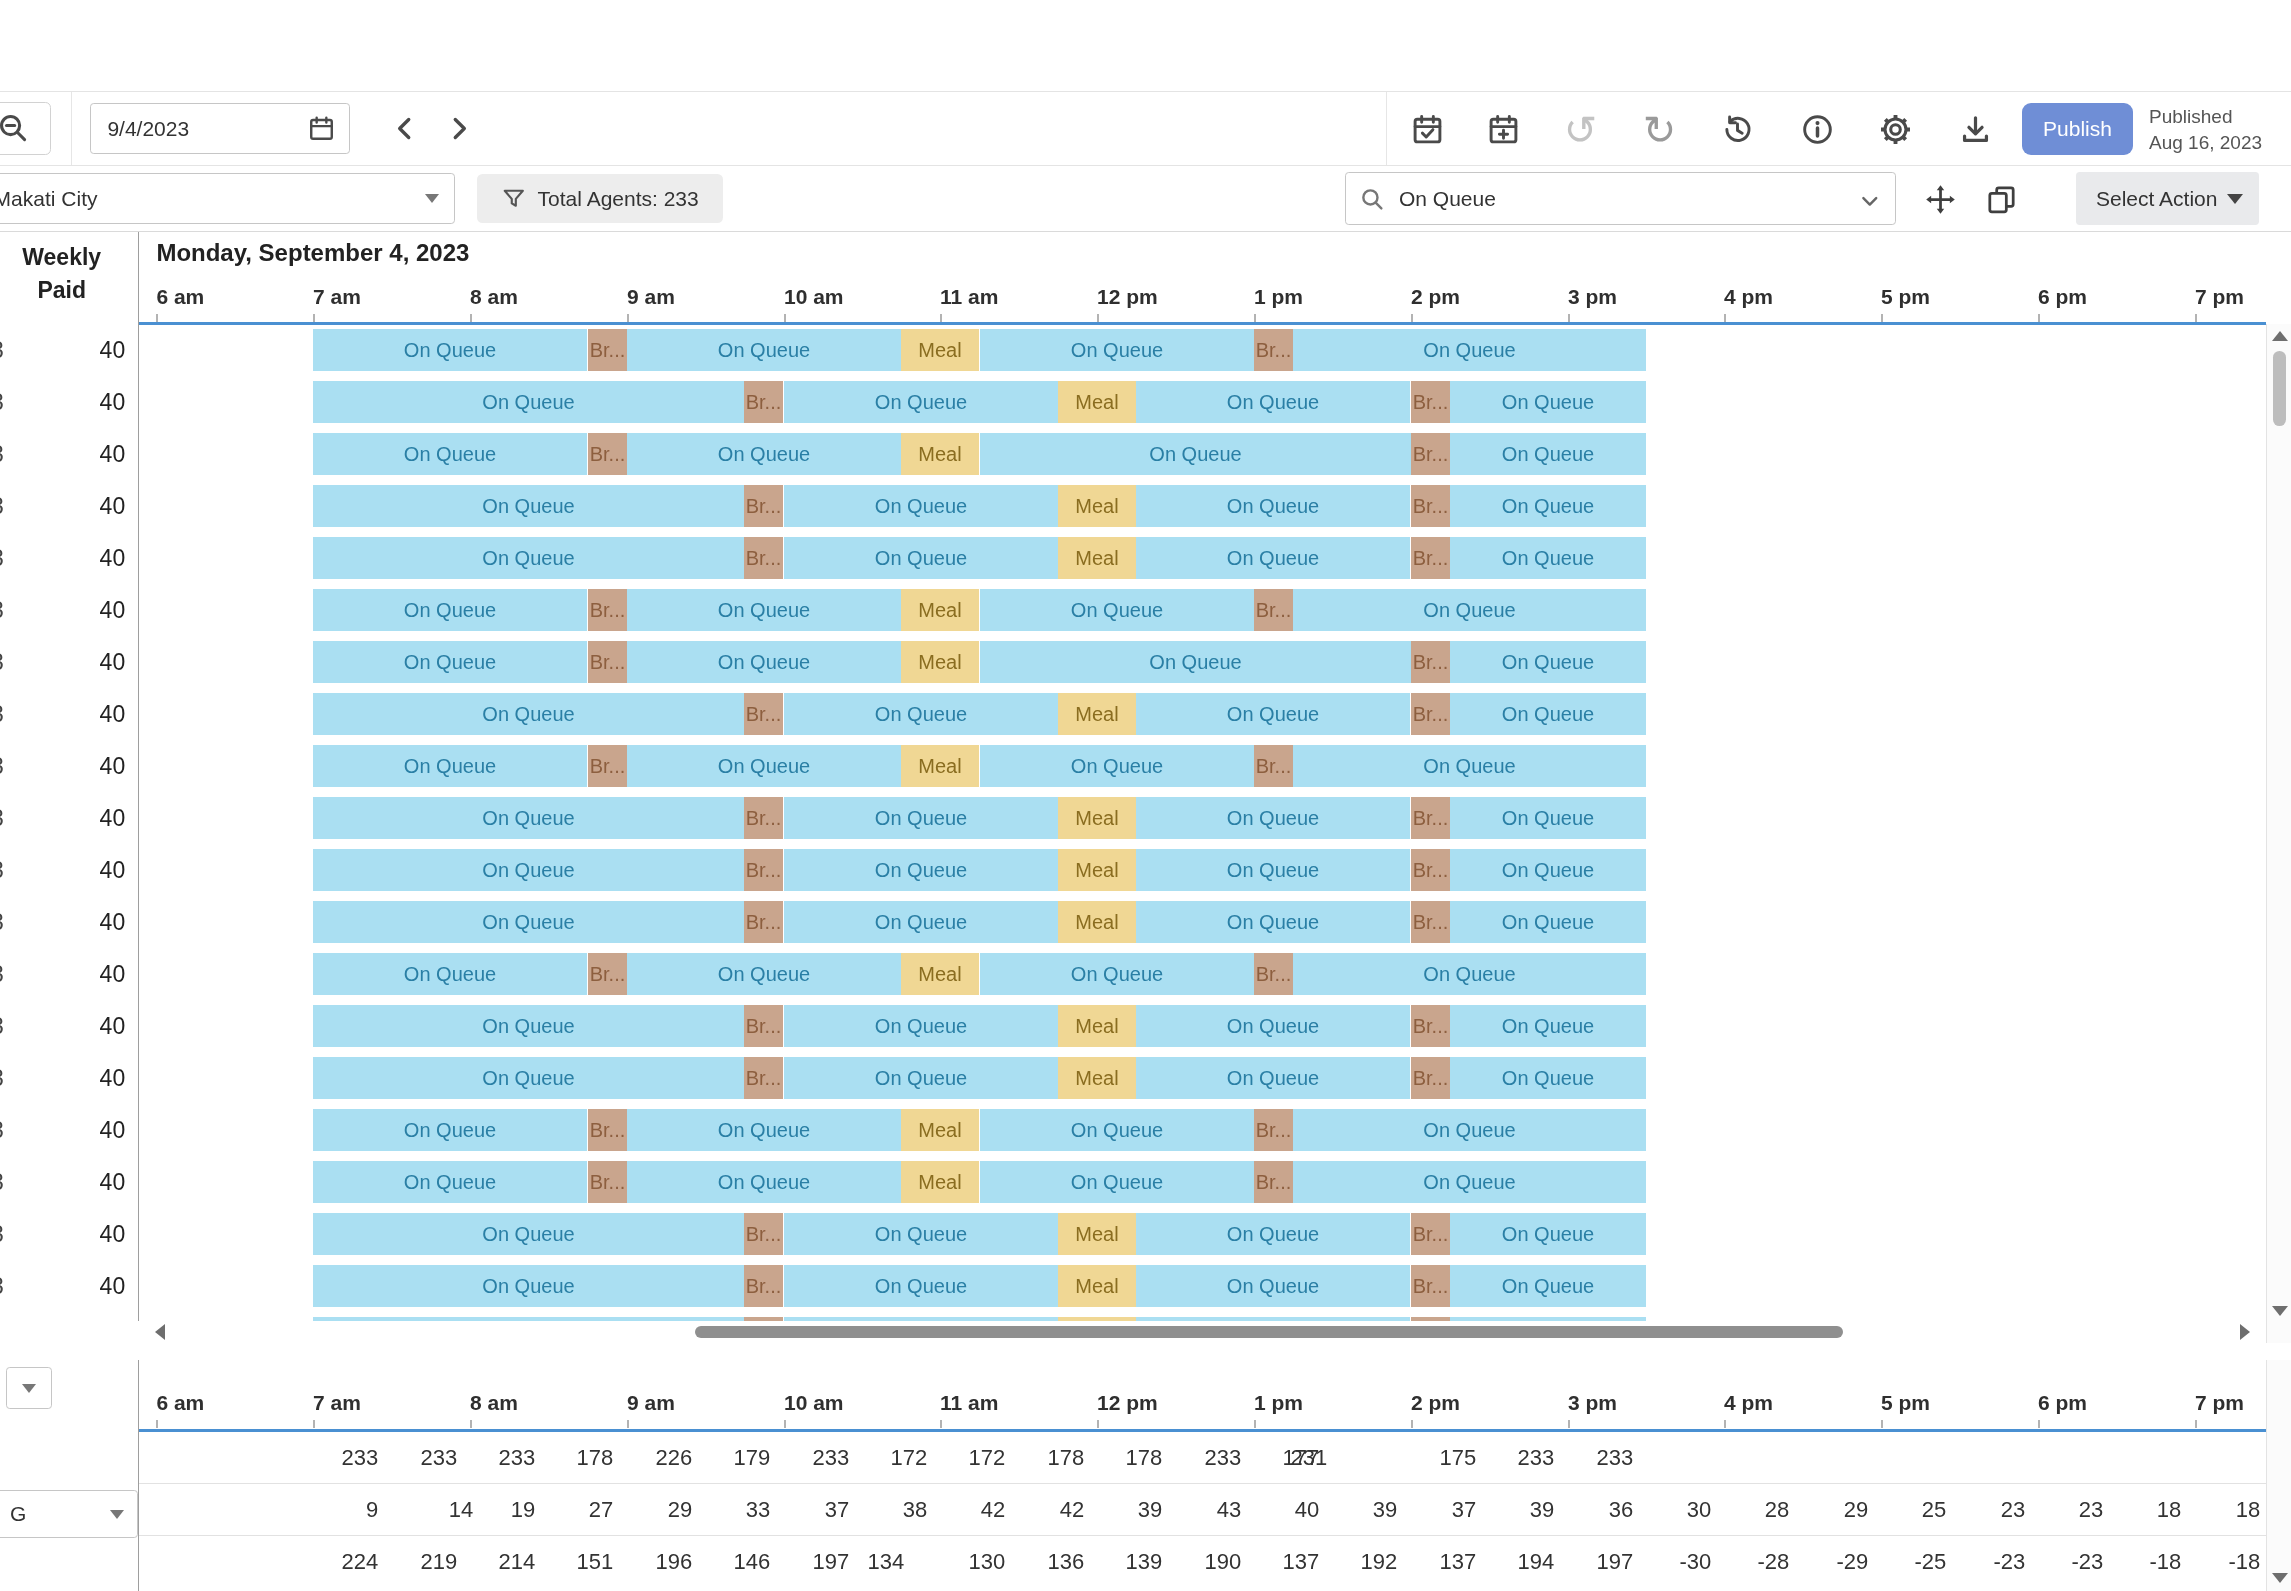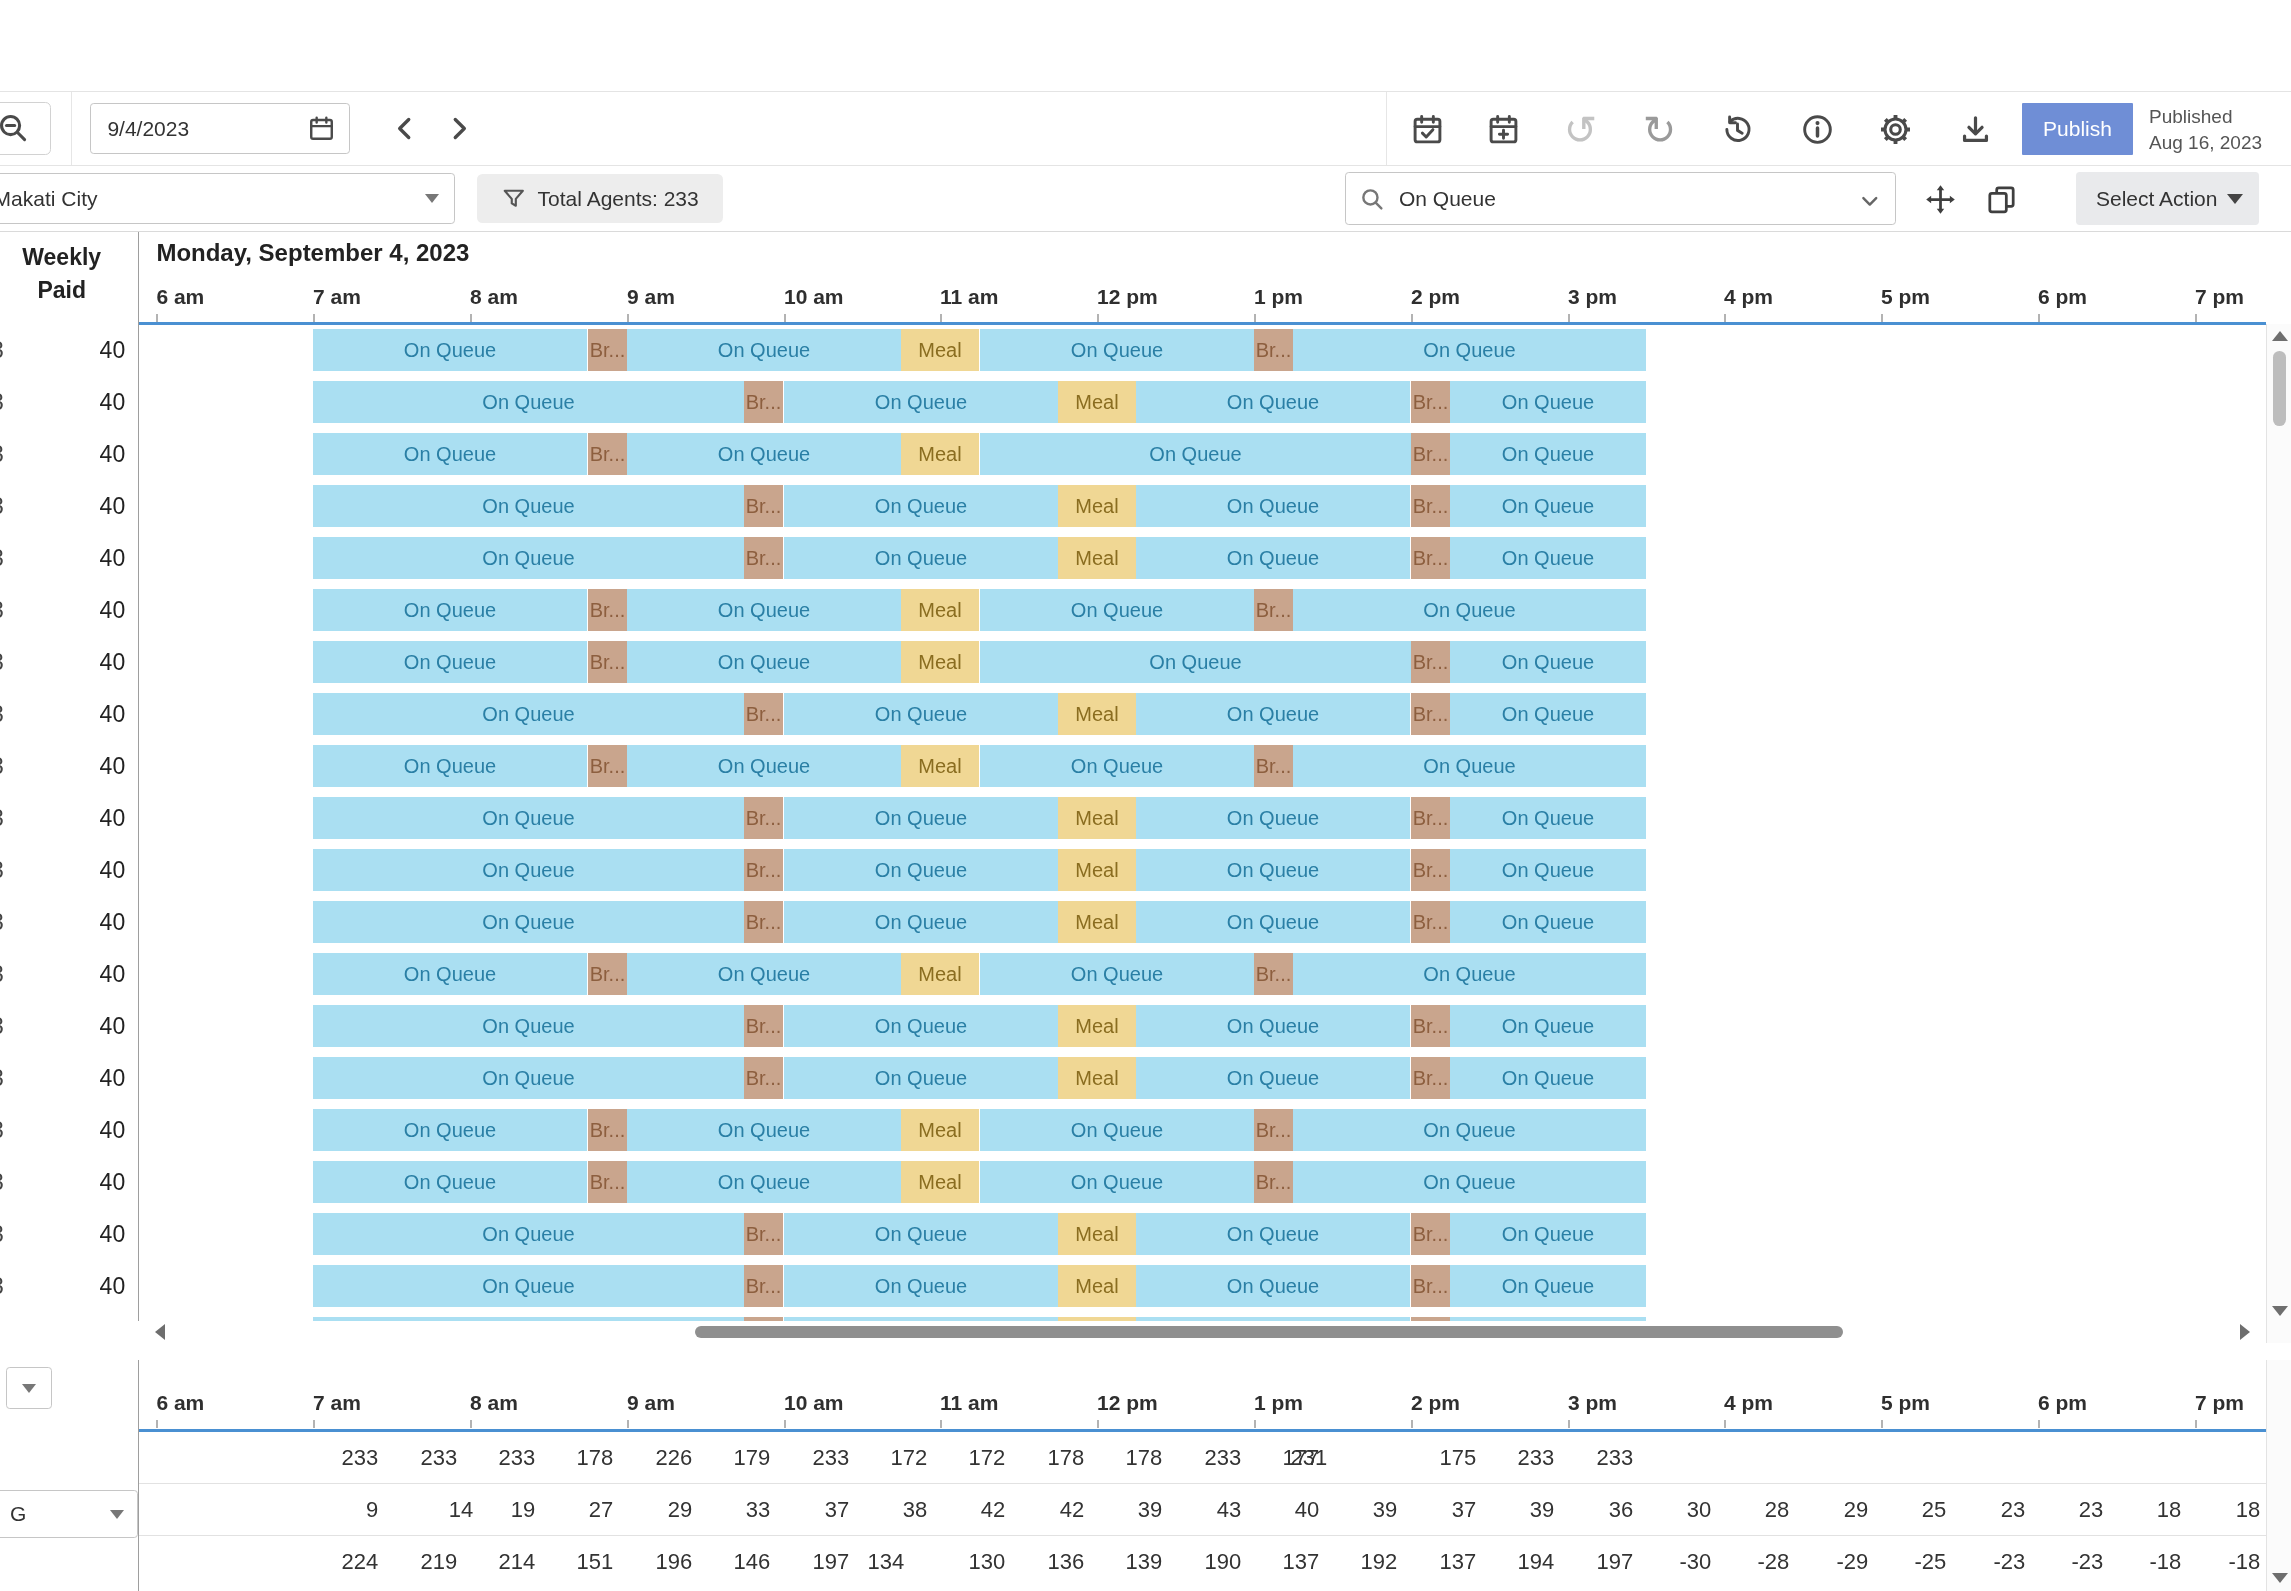--- a/index.html
+++ b/index.html
@@ -19,21 +19,21 @@
   .toolbar{position:absolute;left:0;top:91px;width:100%;height:75px;background:#fff;
     border-top:0.9px solid #e4e4e4;border-bottom:0.9px solid #e4e4e4;}
   .tb-divider{position:absolute;top:0;width:0.9px;height:100%;background:#e6e6e6;}
   .icon-btn{position:absolute;display:flex;align-items:center;justify-content:center;color:#4a4a4a;cursor:pointer;}
   .icon-btn.disabled{color:#c3c3c3;}
   .zoom-btn{left:-24px;top:10px;width:75px;height:53px;border:0.9px solid #d2d2d2;border-radius:5.5px;background:#fff;}
   .date-input{position:absolute;left:90px;top:11px;width:260px;height:51px;border:0.9px solid #c6c6c6;border-radius:3.7px;
     background:#fff;display:flex;align-items:center;justify-content:space-between;padding:0 12.8px 0 16.4px;font-size:21px;color:#333;}
   .glyph-icon{font-size:40px;line-height:1;}
   .publish-btn{position:absolute;left:2022px;top:11px;width:111px;height:52px;background:var(--publish-bg,#6f8ed6);
-    color:#fff;font-size:21px;border-radius:1px;display:flex;align-items:center;justify-content:center;cursor:pointer;}
+    color:#fff;font-size:21px;border-radius:9px;display:flex;align-items:center;justify-content:center;cursor:pointer;}
   .published-info{position:absolute;left:2149px;top:12px;font-size:19px;color:#555;line-height:25.6px;}
 
   
   .filterbar{position:absolute;left:0;top:166px;width:100%;height:66px;background:#fff;border-bottom:0.9px solid #dadada;}
   .city-select{position:absolute;left:-27.4px;top:7.3px;width:482px;height:51px;border:0.9px solid #c6c6c6;border-radius:3.7px;
     background:#fff;display:flex;align-items:center;padding-left:20px;font-size:21px;color:#333;}
   .agents-chip{position:absolute;left:477px;top:8.2px;height:49px;background:#ededed;border-radius:5.5px;
     display:flex;align-items:center;gap:11px;padding:0 24px;font-size:21px;color:#333;cursor:pointer;}
   .search-select{position:absolute;left:1345px;top:6.4px;width:551px;height:53px;border:0.9px solid #c6c6c6;border-radius:3.7px;
     background:#fff;display:flex;align-items:center;padding-left:53px;font-size:21px;color:#333;}

